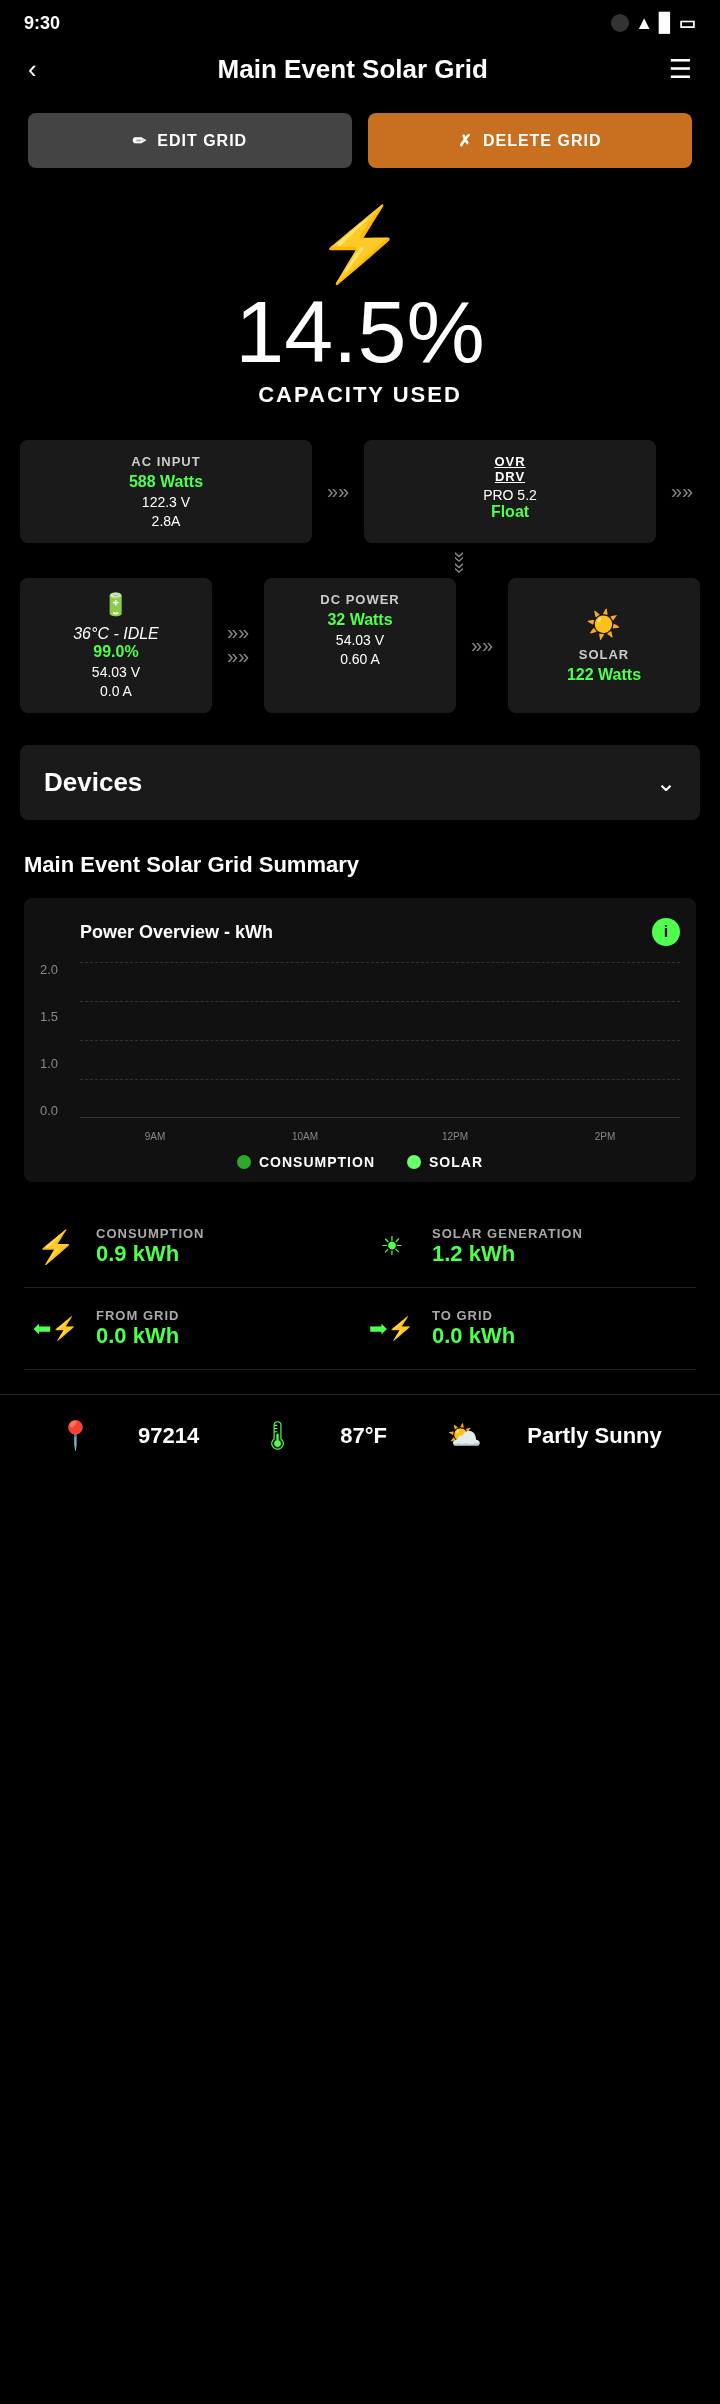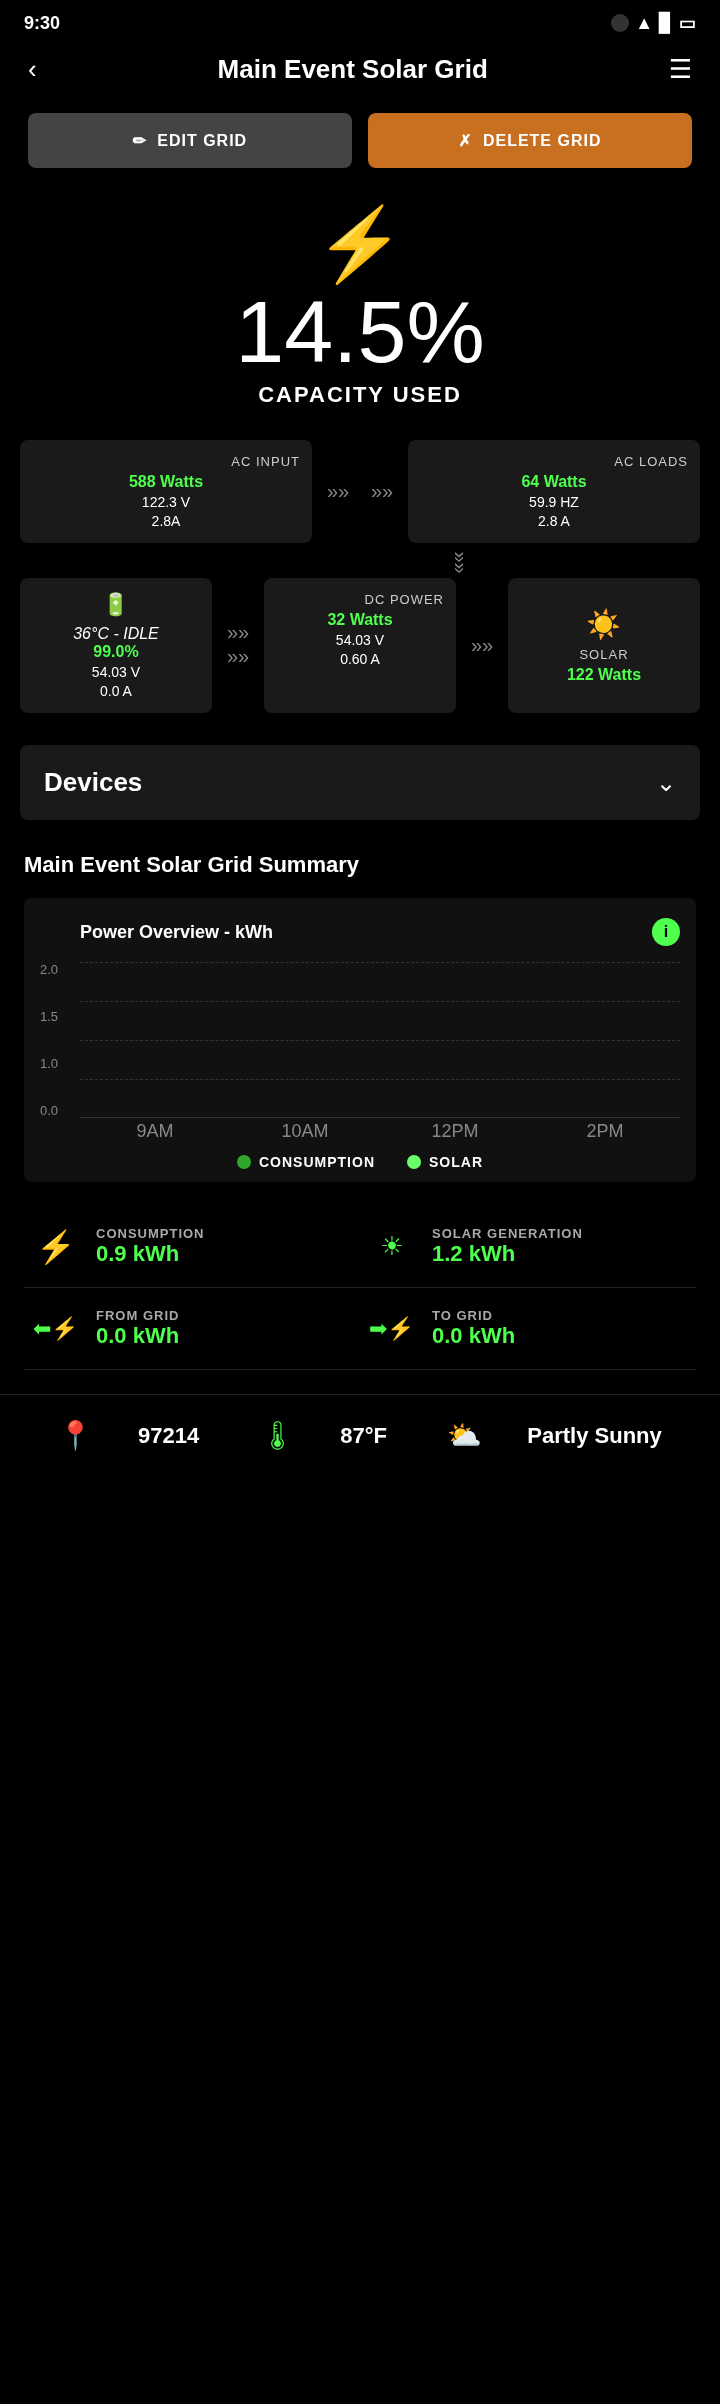--- a/index.html
+++ b/index.html
@@ -123,25 +123,24 @@
     }
     .grid-cell {
       background: #1a1a1a;
       border-radius: 8px;
       padding: 14px 12px;
       flex: 1;
       text-align: center;
     }
     .grid-cell-label {
       font-size: 13px;
-      font-weight: 400;
+      font-weight: 700;
       color: #ccc;
       letter-spacing: 1px;
       margin-bottom: 4px;
-      text-align: right;
     }
     .grid-cell-value-green {
       font-size: 16px;
       font-weight: 700;
       color: #4eff4e;
     }
     .grid-cell-value-white {
       font-size: 14px;
       color: #fff;
       margin-top: 3px;
@@ -280,21 +279,21 @@
       border-radius: 3px 3px 0 0;
     }
     .bar-consumption { background: #2da82d; }
     .bar-solar { background: #6aff6a; }
     .chart-x-labels {
       position: absolute;
       left: 40px;
       right: 0;
       bottom: 0;
       display: flex;
-      font-size: 18px;
+      font-size: 10px;
       color: #888;
     }
     .chart-x-label {
       flex: 1;
       text-align: center;
     }
     .chart-legend {
       display: flex;
       justify-content: center;
       gap: 32px;
@@ -408,27 +407,27 @@
 <div class="power-grid">
 
   <div class="grid-row">
     <div class="grid-cell">
       <div class="grid-cell-label">AC INPUT</div>
       <div class="grid-cell-value-green">588 Watts</div>
       <div class="grid-cell-value-white">122.3 V</div>
       <div class="grid-cell-value-white">2.8A</div>
     </div>
     <div class="grid-arrow-h">»»</div>
+    <div class="grid-cell">
+      <div class="ovr-drv-label">OVR</div>
+      <div class="ovr-drv-label">DRV</div>
+      <div class="grid-cell-value-white">PRO 5.2</div>
+      <div class="grid-cell-value-green">Float</div>
+    </div>
     <div class="grid-arrow-h">»»</div>
-    <div class="grid-cell">
-      <div class="grid-cell-label">AC LOADS</div>
-      <div class="grid-cell-value-green">64 Watts</div>
-      <div class="grid-cell-value-white">59.9 HZ</div>
-      <div class="grid-cell-value-white">2.8 A</div>
-    </div>
   </div>
 
   <div style="display:flex; justify-content:center; padding: 0 0 4px 0;">
     <div style="margin-left: 200px; font-size: 20px; color: #888; transform: rotate(90deg);">»»</div>
   </div>
 
   <div class="middle-row">
     <div class="grid-cell" style="display:flex;flex-direction:column;align-items:center;justify-content:center;">
       <div style="font-size:22px;color:#4eff4e;margin-bottom:4px;">🔋</div>
       <div class="grid-cell-value-white" style="font-size:16px;font-style:italic;">36°C - IDLE</div>

